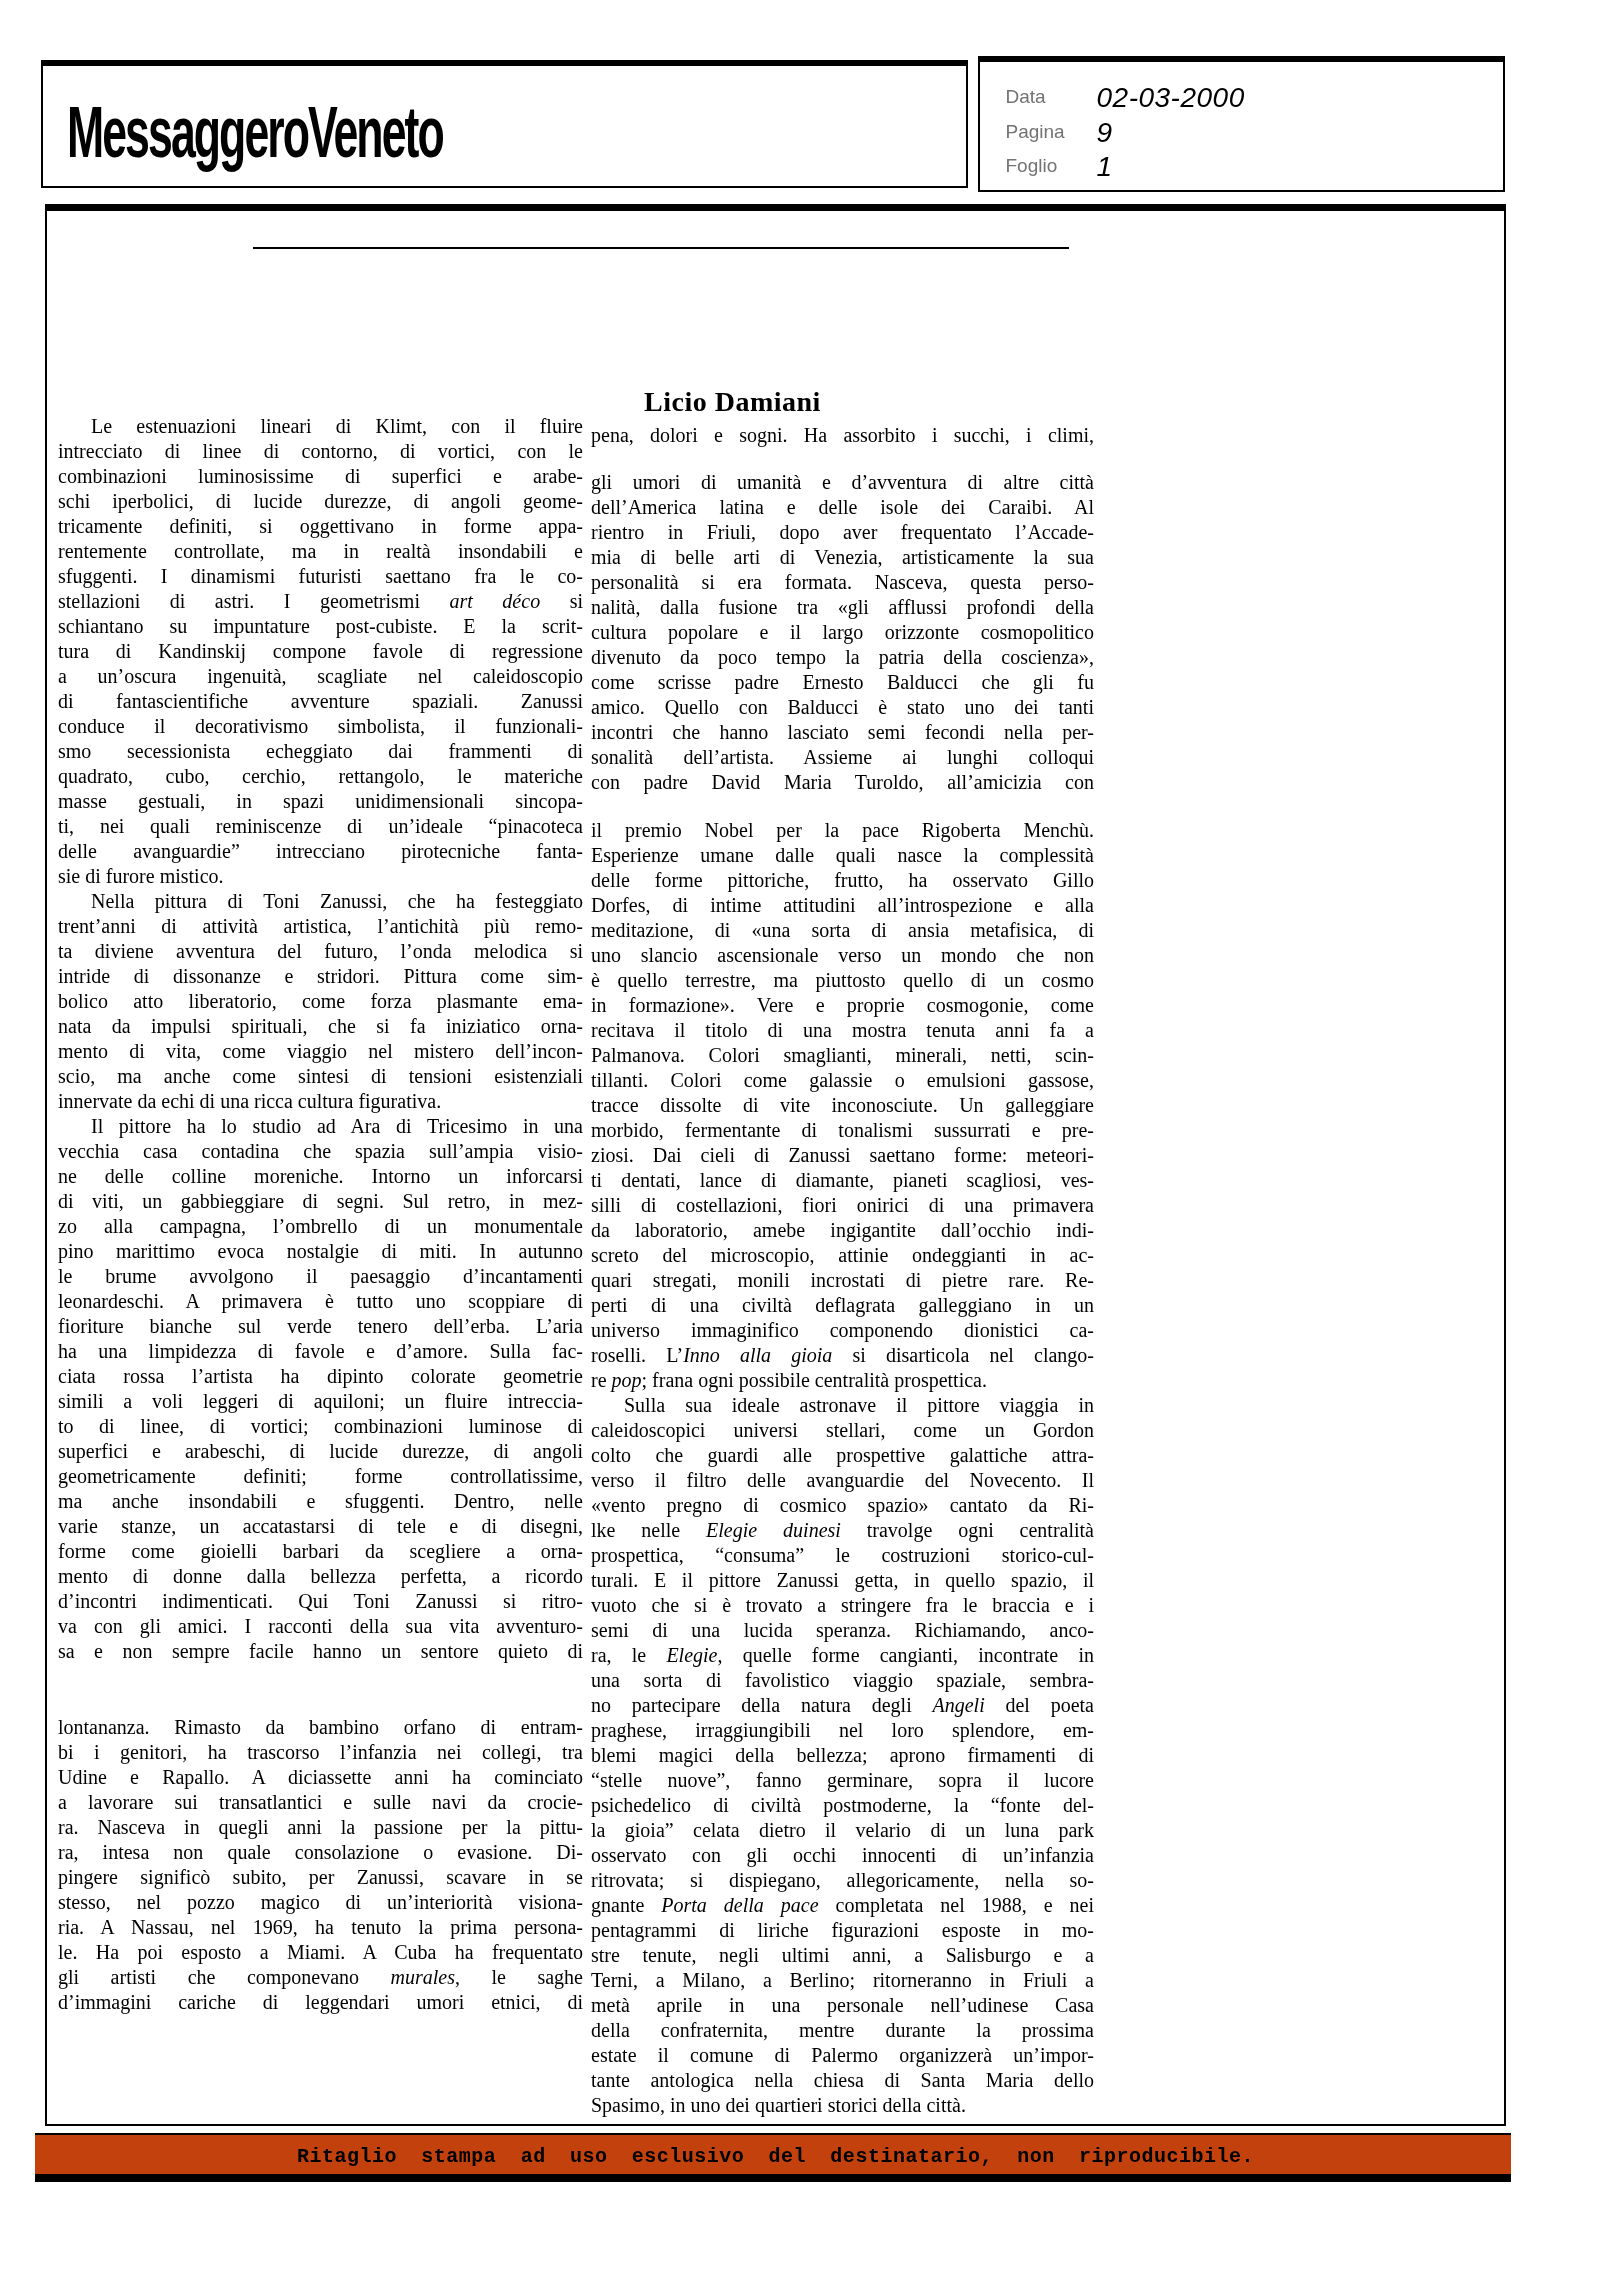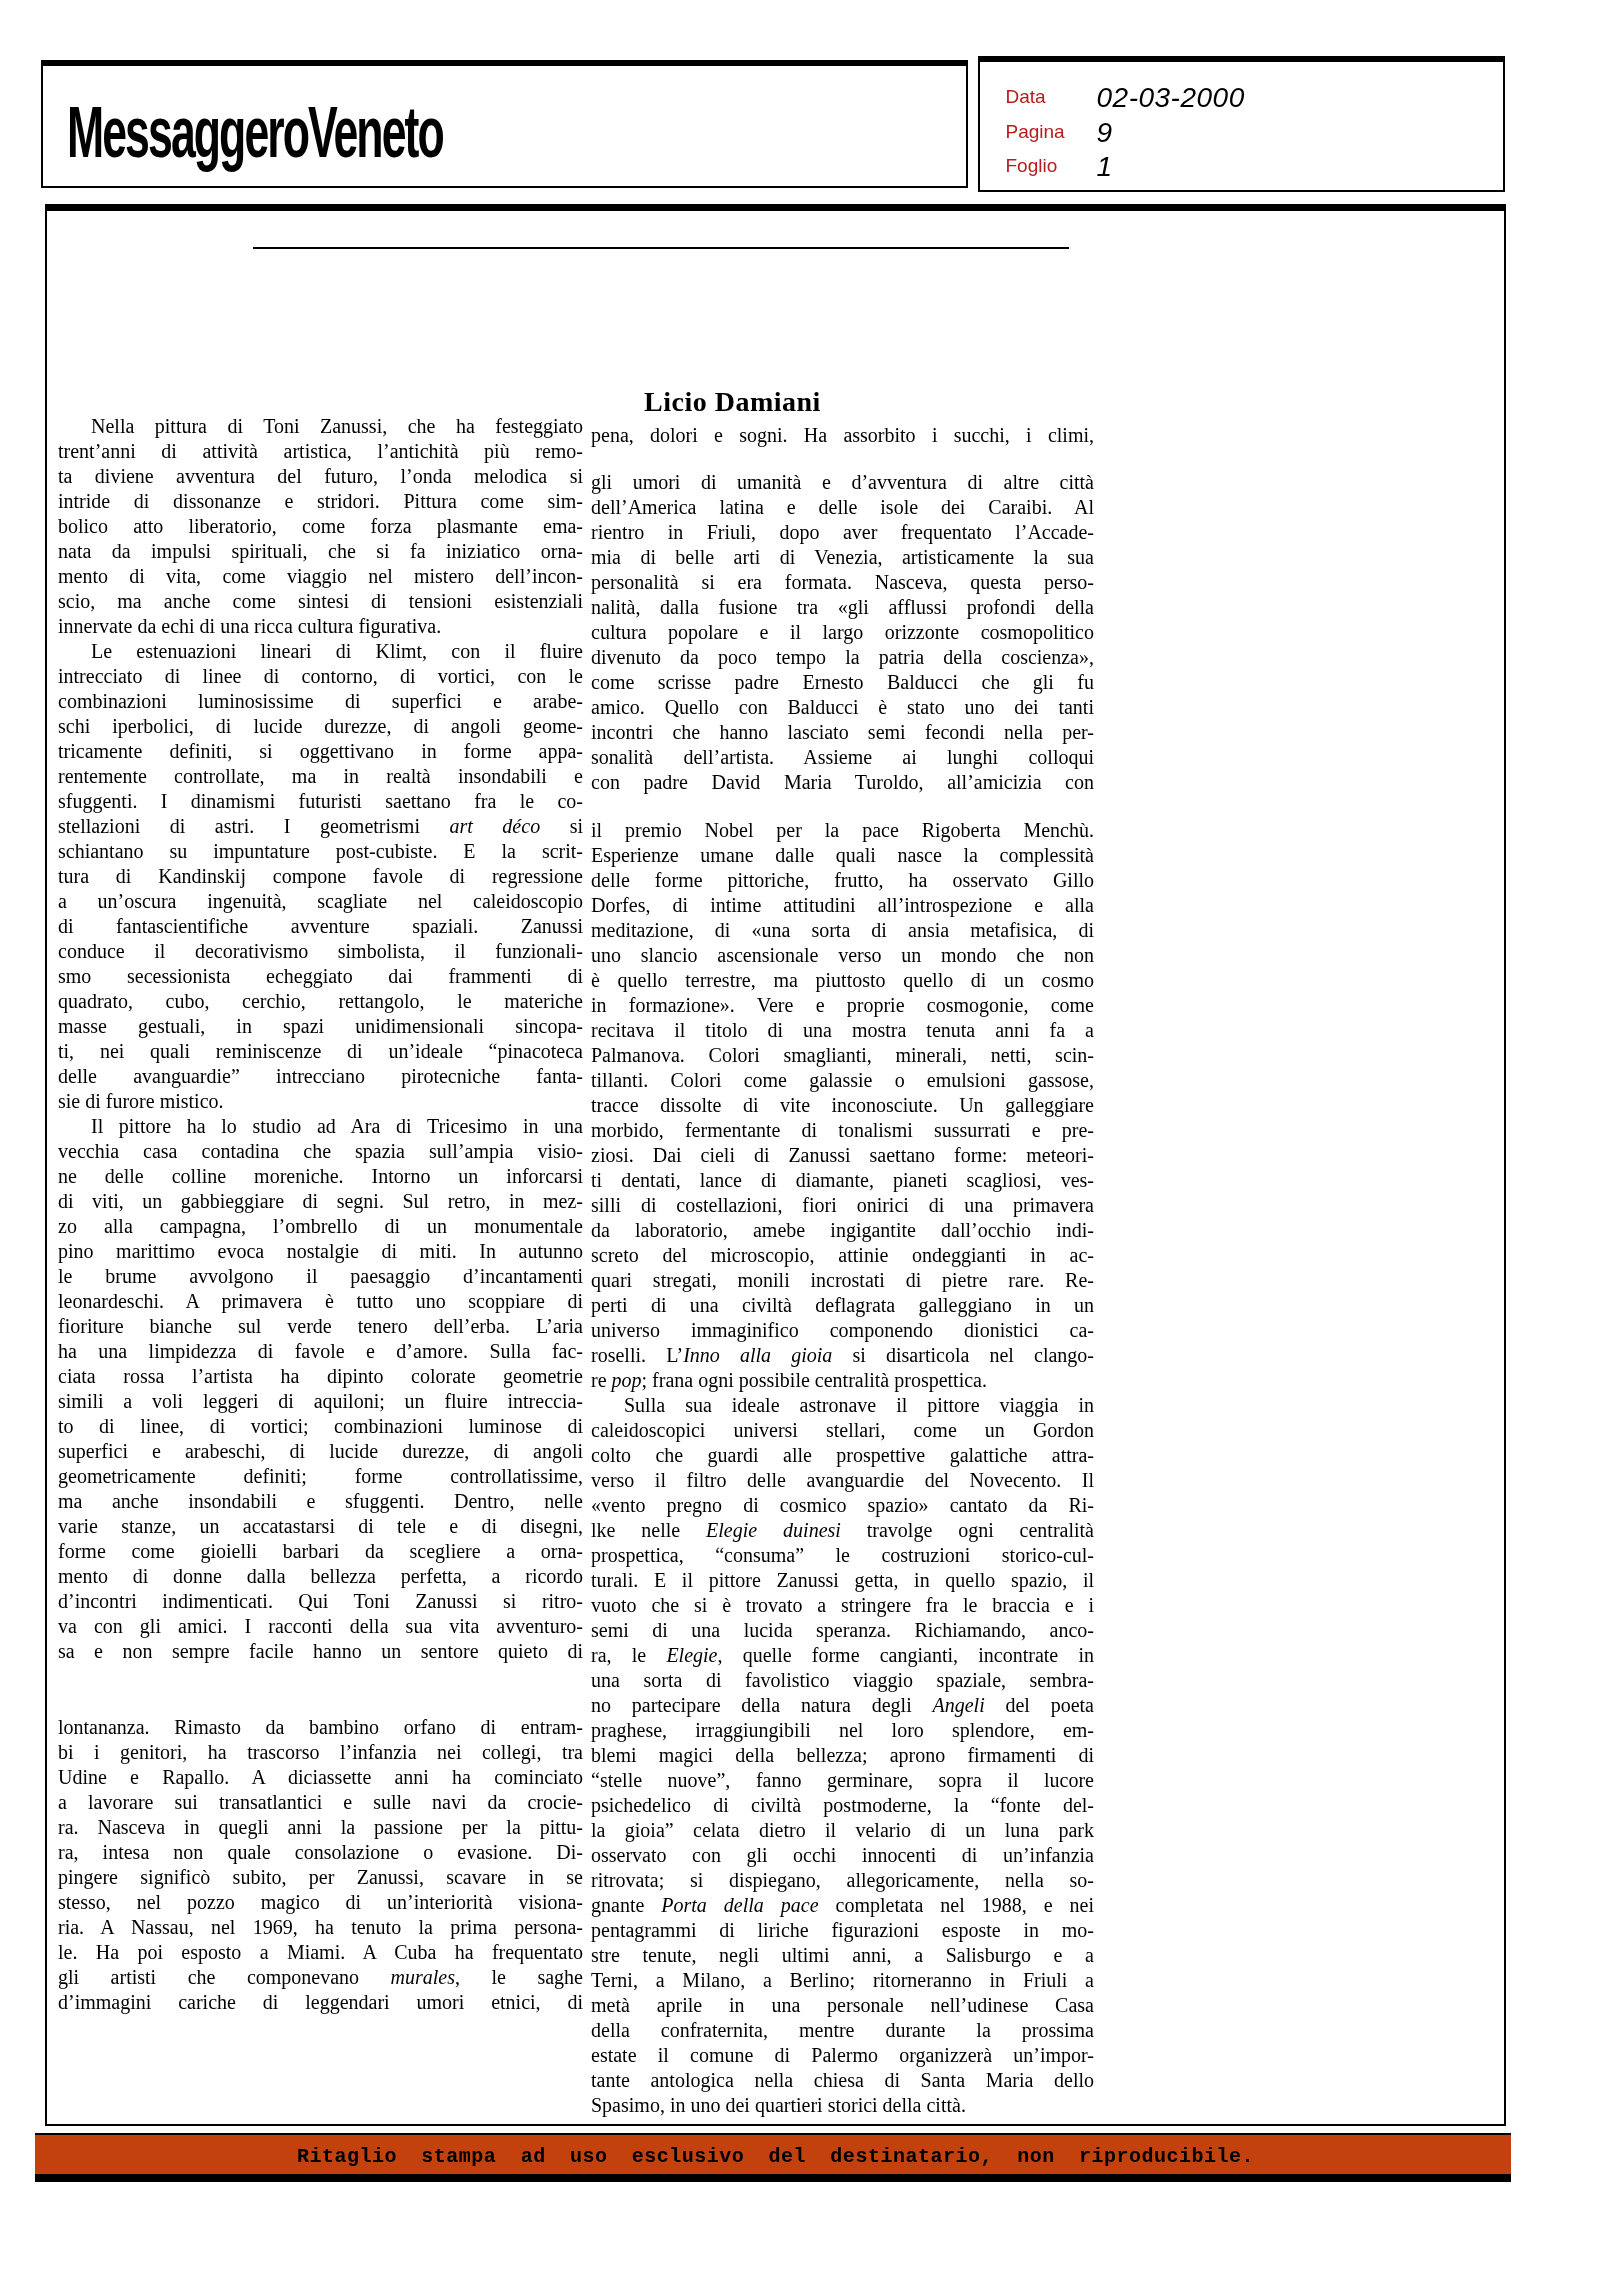--- a/index.html
+++ b/index.html
@@ -16,21 +16,21 @@
     font-family:"Liberation Sans", sans-serif; font-weight:bold;
     font-size:62px; letter-spacing:-2.7px; white-space:nowrap;
     transform:scale(0.72,1.18); transform-origin:left top;
   }
   .meta-box {
     position:absolute; left:978px; top:56px; width:527px; height:136px;
     border:2.7px solid #000; border-top-width:6.4px; box-sizing:border-box;
     font-family:"Liberation Sans", sans-serif;
   }
   .meta-row { position:absolute; left:25.5px; height:33px; }
-  .meta-row .lbl { display:inline-block; width:91px; font-size:19px; color:#b91c1c; }
+  .meta-row .lbl { display:inline-block; width:91px; font-size:19px; color:#737373; }
   .meta-row .val { font-size:28px; letter-spacing:0.5px; vertical-align:-3.6px;font-style:italic; }
   .article-box {
     position:absolute; left:45px; top:204px; width:1461px; height:1922px;
     border:2.7px solid #000; border-top-width:7.3px; box-sizing:border-box;
   }
   .headline-block { margin:36px 0 0 205px; width:818px; text-align:center; }
   .title {
     display:inline-block; font-weight:bold; font-size:95px; line-height:1.02;
     letter-spacing:-1.8px; white-space:nowrap; transform:scaleX(0.82);
     transform-origin:center top;
@@ -79,51 +79,51 @@
     <span class="lbl">Foglio</span><span class="val">1</span>
   </div>
 </div>
 
 <div class="article-box">
   <div class="headline-block">
     <div class="rule"></div>
   </div>
 
   <div class="col col-left" id="left-col">
-      <div class="para indent">
-        <div class="line">Nella pittura di Toni Zanussi, che ha festeggiato</div>
-        <div class="line">trent’anni di attività artistica, l’antichità più remo-</div>
-        <div class="line">ta diviene avventura del futuro, l’onda melodica si</div>
-        <div class="line">intride di dissonanze e stridori. Pittura come sim-</div>
-        <div class="line">bolico atto liberatorio, come forza plasmante ema-</div>
-        <div class="line">nata da impulsi spirituali, che si fa iniziatico orna-</div>
-        <div class="line">mento di vita, come viaggio nel mistero dell’incon-</div>
-        <div class="line">scio, ma anche come sintesi di tensioni esistenziali</div>
-        <div class="line jlast">innervate da echi di una ricca cultura figurativa.</div>
-      </div>
       <div class="para indent">
         <div class="line">Le estenuazioni lineari di Klimt, con il fluire</div>
         <div class="line">intrecciato di linee di contorno, di vortici, con le</div>
         <div class="line">combinazioni luminosissime di superfici e arabe-</div>
         <div class="line">schi iperbolici, di lucide durezze, di angoli geome-</div>
         <div class="line">tricamente definiti, si oggettivano in forme appa-</div>
         <div class="line">rentemente controllate, ma in realtà insondabili e</div>
         <div class="line">sfuggenti. I dinamismi futuristi saettano fra le co-</div>
         <div class="line">stellazioni di astri. I geometrismi <i>art déco</i> si</div>
         <div class="line">schiantano su impuntature post-cubiste. E la scrit-</div>
         <div class="line">tura di Kandinskij compone favole di regressione</div>
         <div class="line">a un’oscura ingenuità, scagliate nel caleidoscopio</div>
         <div class="line">di fantascientifiche avventure spaziali. Zanussi</div>
         <div class="line">conduce il decorativismo simbolista, il funzionali-</div>
         <div class="line">smo secessionista echeggiato dai frammenti di</div>
         <div class="line">quadrato, cubo, cerchio, rettangolo, le materiche</div>
         <div class="line">masse gestuali, in spazi unidimensionali sincopa-</div>
         <div class="line">ti, nei quali reminiscenze di un’ideale “pinacoteca</div>
         <div class="line">delle avanguardie” intrecciano pirotecniche fanta-</div>
         <div class="line jlast">sie di furore mistico.</div>
+      </div>
+      <div class="para indent">
+        <div class="line">Nella pittura di Toni Zanussi, che ha festeggiato</div>
+        <div class="line">trent’anni di attività artistica, l’antichità più remo-</div>
+        <div class="line">ta diviene avventura del futuro, l’onda melodica si</div>
+        <div class="line">intride di dissonanze e stridori. Pittura come sim-</div>
+        <div class="line">bolico atto liberatorio, come forza plasmante ema-</div>
+        <div class="line">nata da impulsi spirituali, che si fa iniziatico orna-</div>
+        <div class="line">mento di vita, come viaggio nel mistero dell’incon-</div>
+        <div class="line">scio, ma anche come sintesi di tensioni esistenziali</div>
+        <div class="line jlast">innervate da echi di una ricca cultura figurativa.</div>
       </div>
       <div class="para indent">
         <div class="line">Il pittore ha lo studio ad Ara di Tricesimo in una</div>
         <div class="line">vecchia casa contadina che spazia sull’ampia visio-</div>
         <div class="line">ne delle colline moreniche. Intorno un inforcarsi</div>
         <div class="line">di viti, un gabbieggiare di segni. Sul retro, in mez-</div>
         <div class="line">zo alla campagna, l’ombrello di un monumentale</div>
         <div class="line">pino marittimo evoca nostalgie di miti. In autunno</div>
         <div class="line">le brume avvolgono il paesaggio d’incantamenti</div>
         <div class="line">leonardeschi. A primavera è tutto uno scoppiare di</div>

